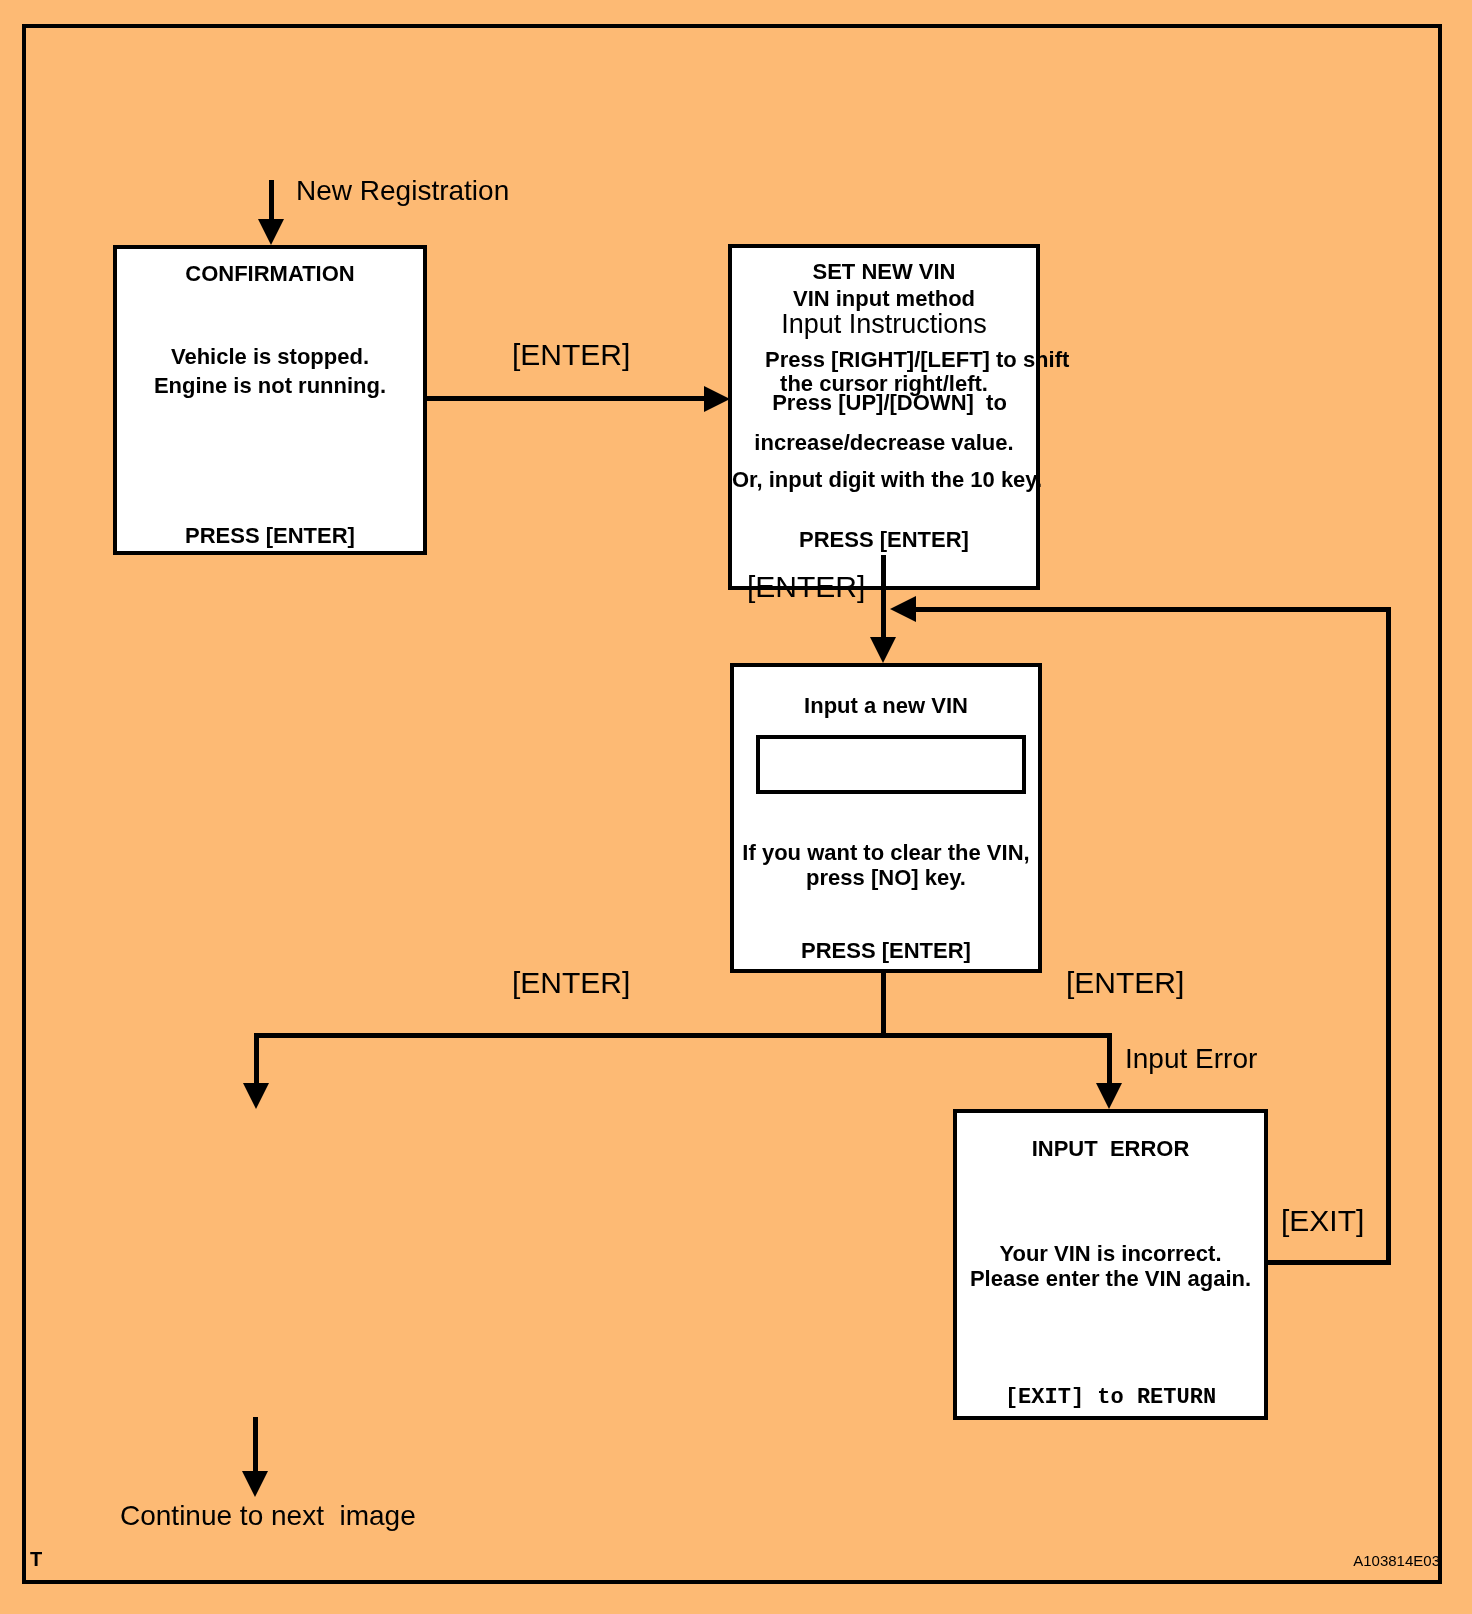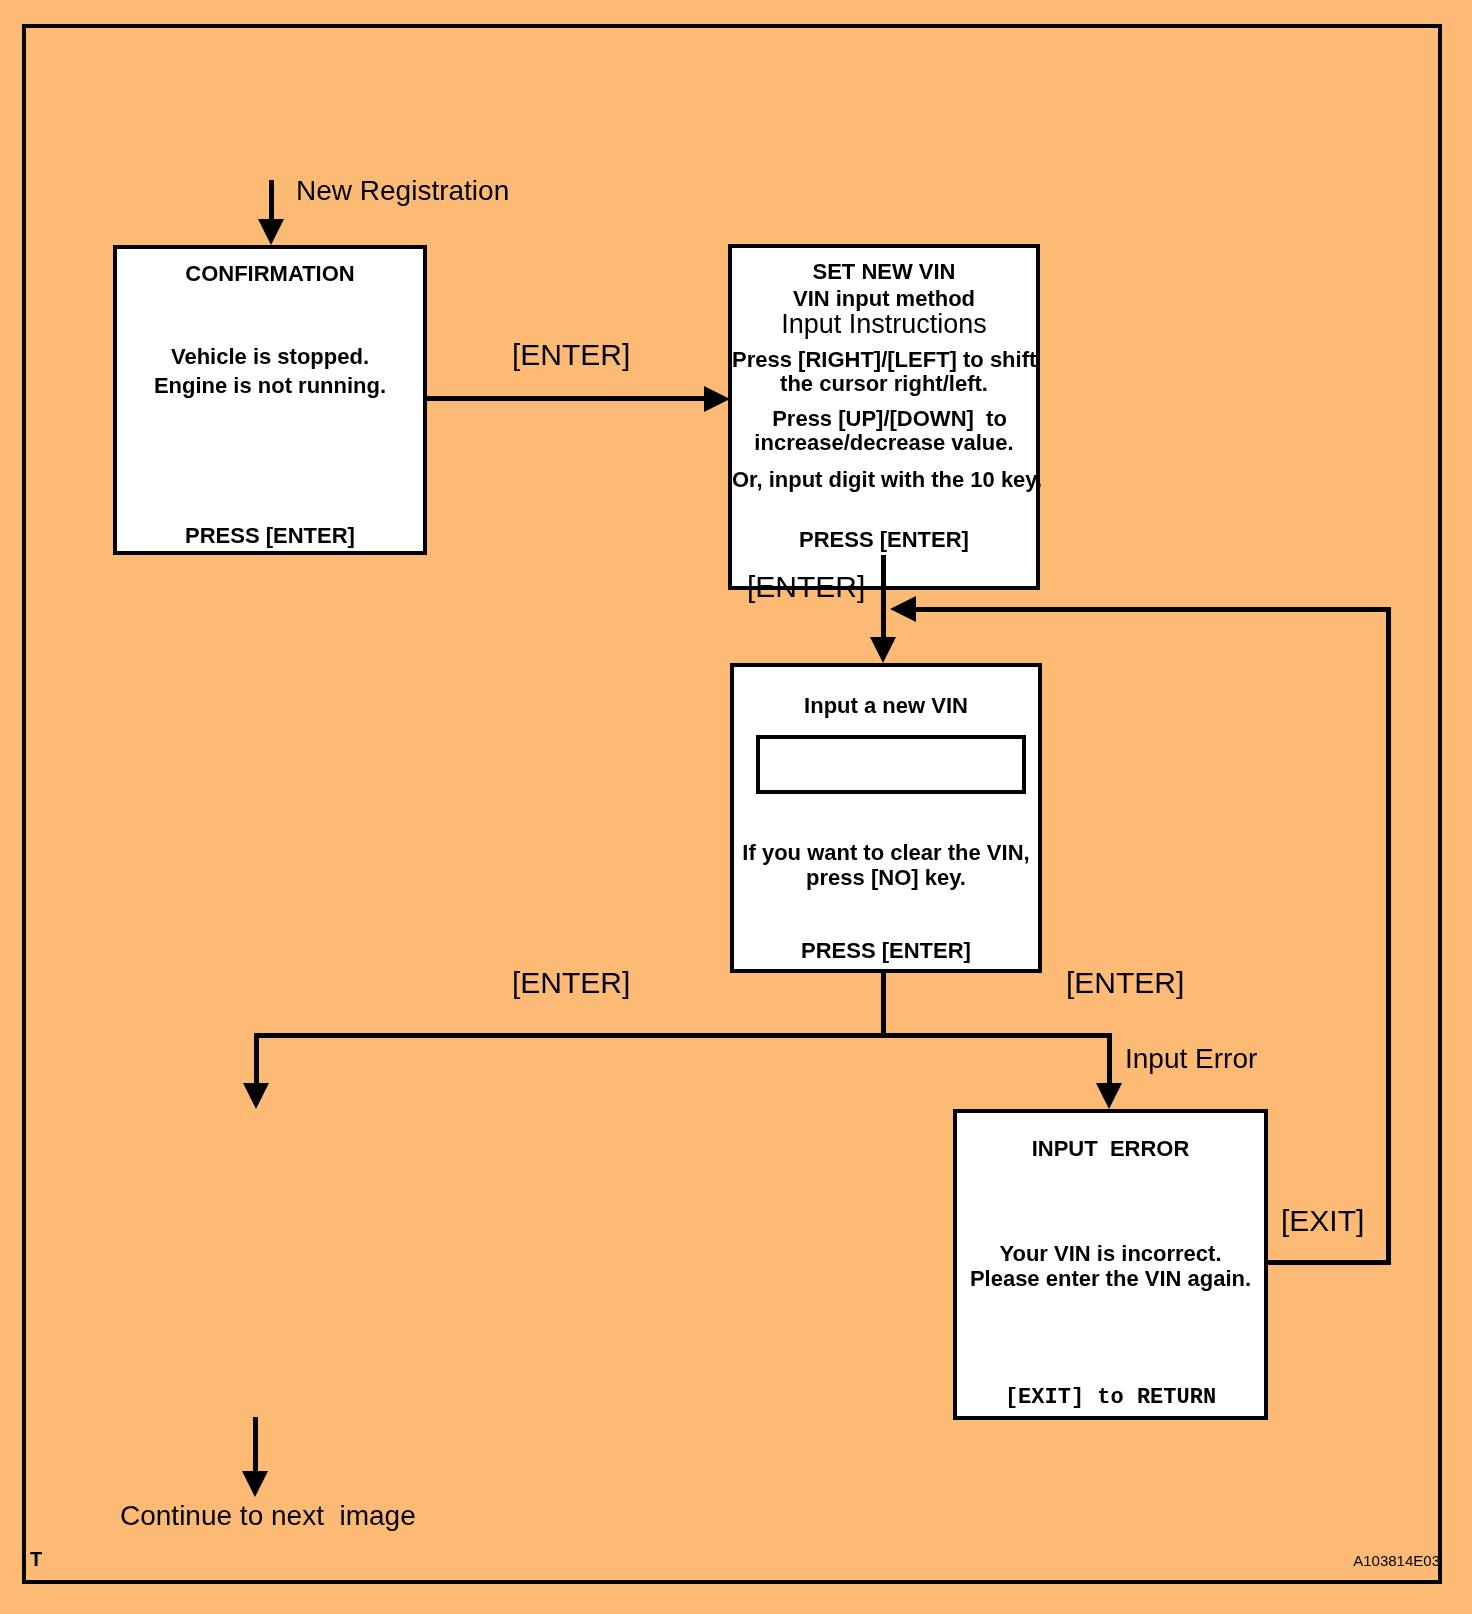--- a/index.html
+++ b/index.html
@@ -58,23 +58,23 @@
   </div>
 
   <div class="lbl key" style="left:512px;top:338px;">[ENTER]</div>
   <div class="line" style="left:427px;top:396px;width:278px;height:5px;"></div>
   <div class="ah right" style="left:704px;top:386px;"></div>
 
   <div class="box" style="left:728px;top:244px;width:312px;height:346px;">
     <div class="txt" style="top:11px;">SET NEW VIN</div>
     <div class="txt" style="top:38px;">VIN input method</div>
     <div class="txt reg" style="top:61px;">Input Instructions</div>
-    <div class="txt" style="top:99px;">Press [RIGHT]/[LEFT] to shift</div>
+    <div class="txt" style="top:99px;padding-left:33px;">Press [RIGHT]/[LEFT] to shift</div>
     <div class="txt" style="top:123px;">the cursor right/left.</div>
-    <div class="txt" style="top:158px;margin-left:11px;">Press [UP]/[DOWN]  to</div>
+    <div class="txt" style="top:142px;margin-left:11px;">Press [UP]/[DOWN]  to</div>
     <div class="txt" style="top:182px;">increase/decrease value.</div>
     <div class="txt" style="top:219px;">Or, input digit with the 10 key.</div>
     <div class="txt" style="top:279px;">PRESS [ENTER]</div>
   </div>
 
   <div class="lbl key" style="left:747px;top:570px;">[ENTER]</div>
   <div class="line" style="left:881px;top:555px;width:5px;height:84px;"></div>
   <div class="ah down" style="left:870px;top:637px;"></div>
   <div class="line" style="left:914px;top:607px;width:477px;height:5px;"></div>
   <div class="ah left" style="left:890px;top:596px;"></div>

